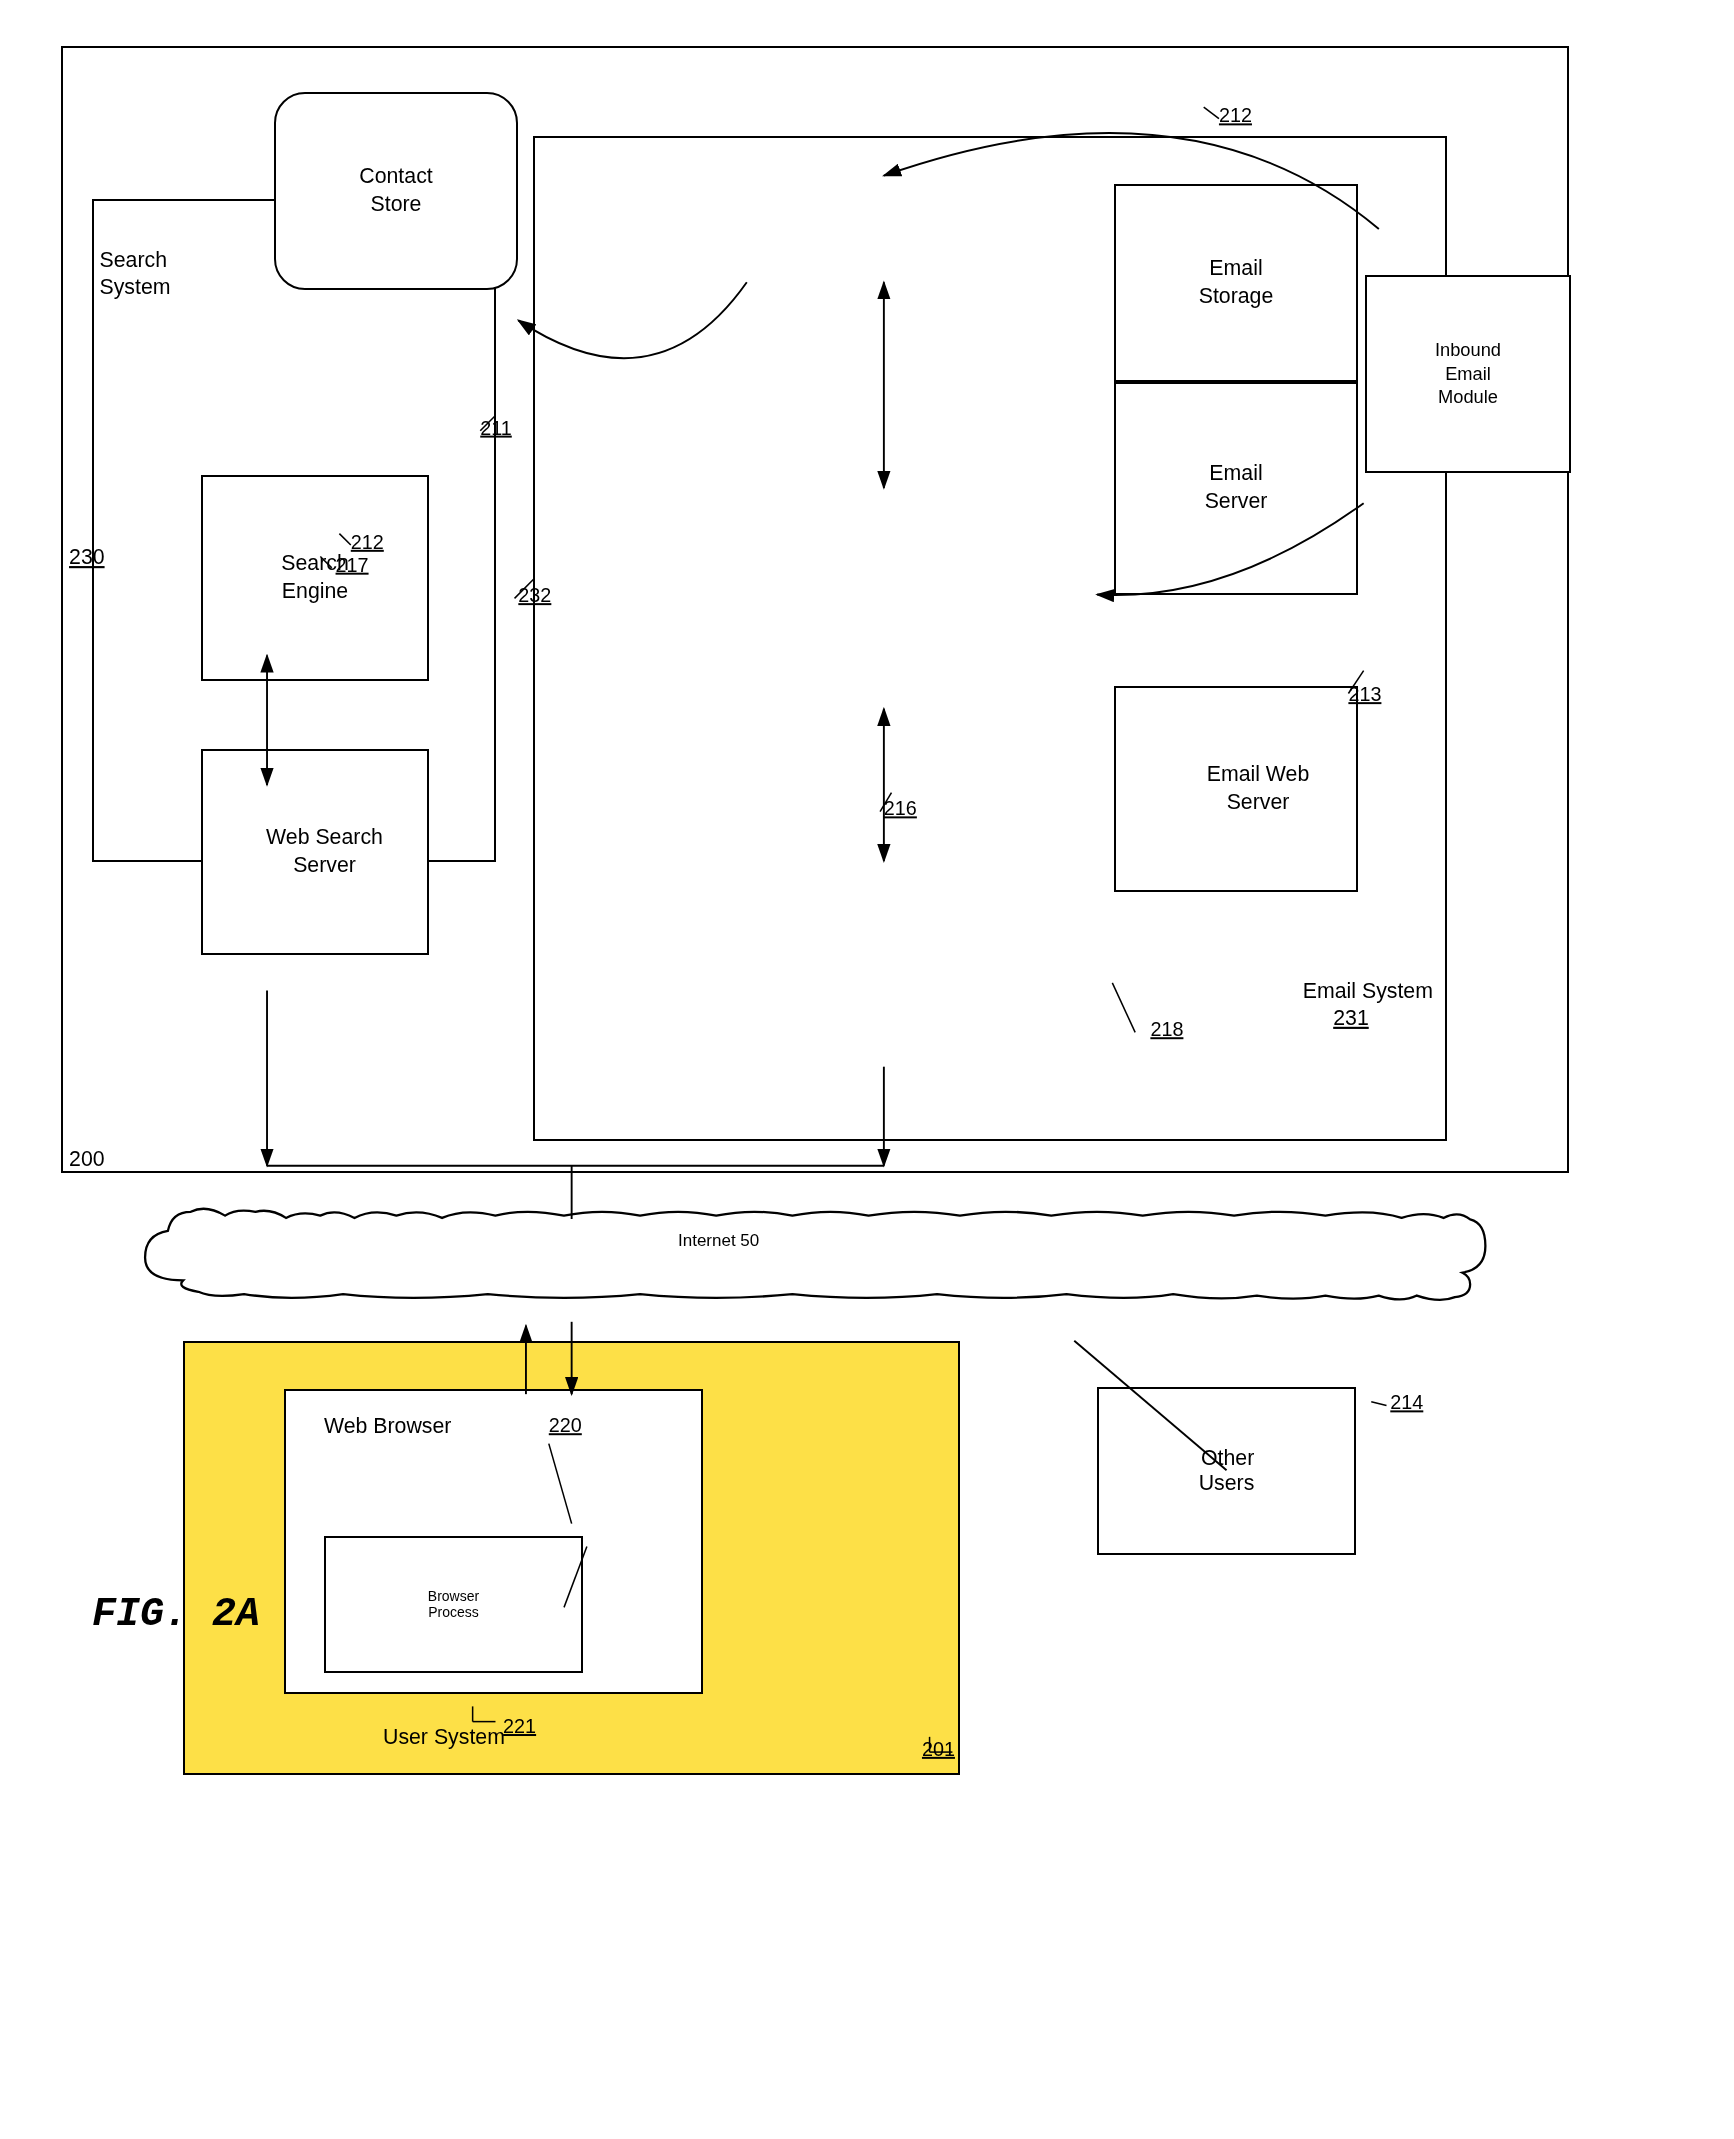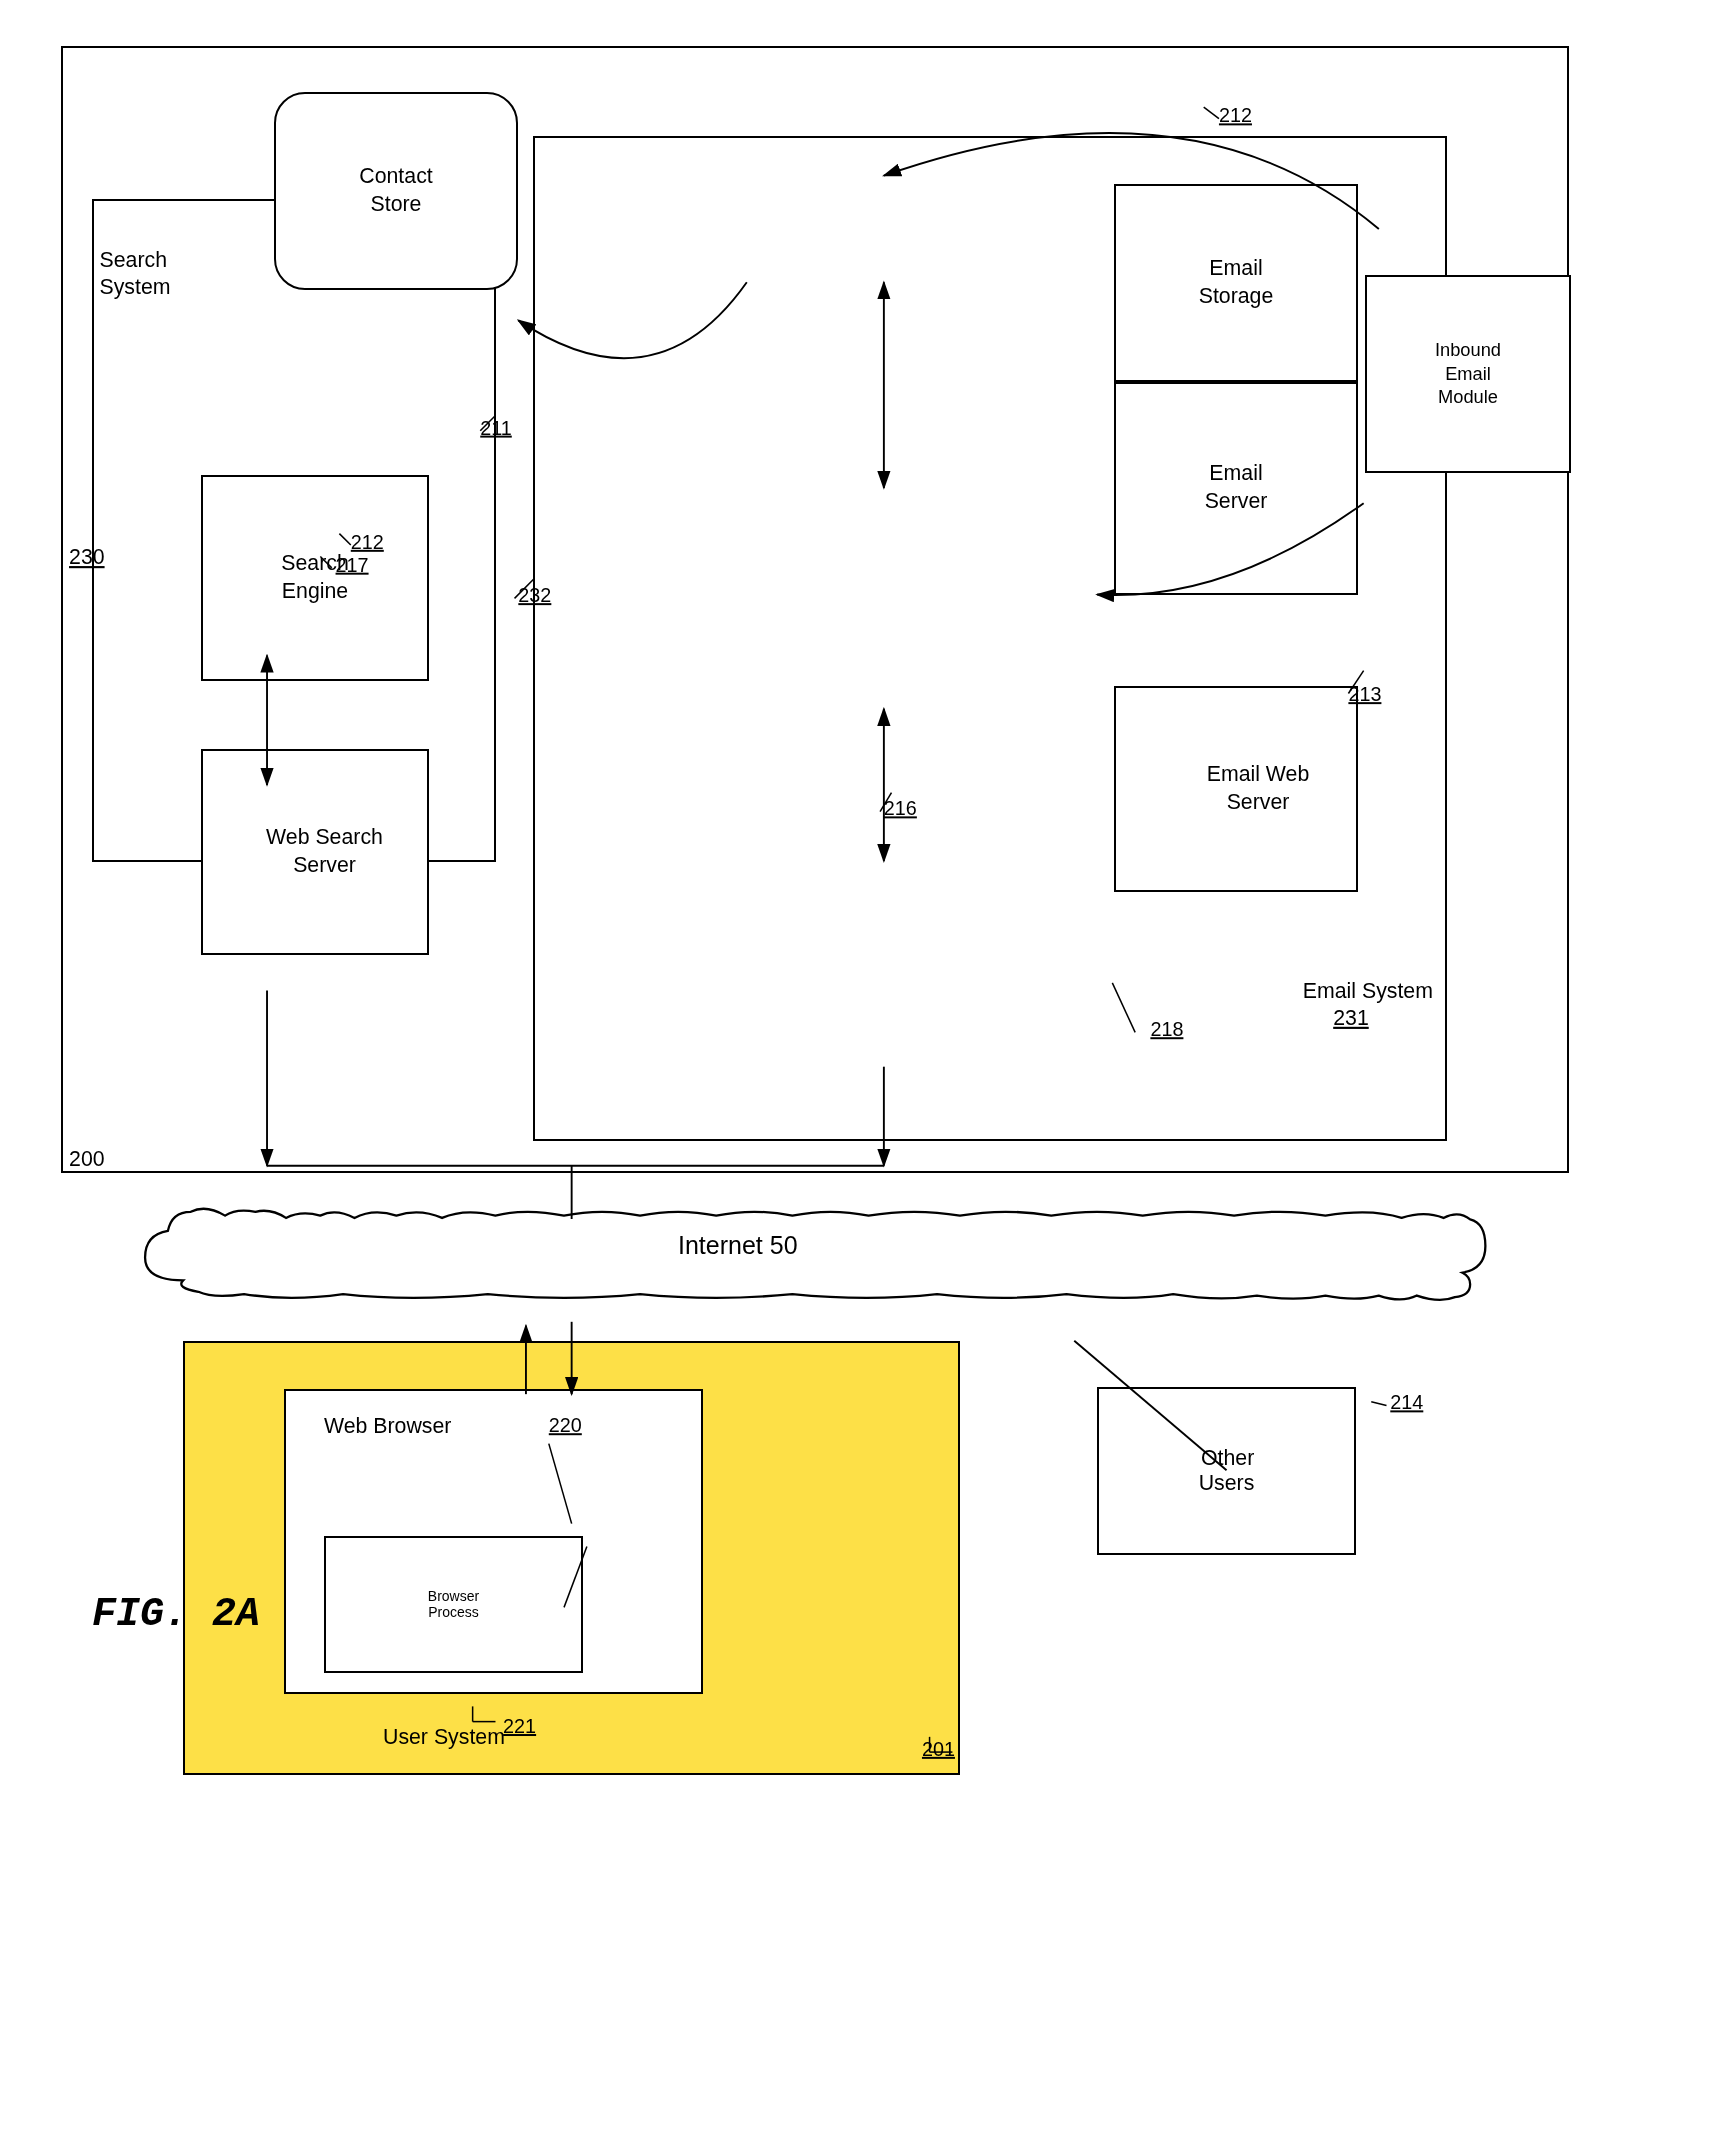--- a/index.html
+++ b/index.html
@@ -275,21 +275,21 @@
                  Q 1775,8 1790,20 Q 1810,25 1810,55 Q 1810,85 1780,90
                  Q 1790,95 1790,105 Q 1790,120 1770,122 Q 1750,130 1720,120
                  Q 1700,130 1670,120 Q 1640,128 1600,120 Q 1560,128 1510,120
                  Q 1460,128 1400,118 Q 1340,128 1260,118 Q 1180,128 1090,118
                  Q 1000,128 900,118 Q 800,128 700,118 Q 600,128 500,118
                  Q 400,128 310,118 Q 240,128 180,118 Q 140,124 120,115
                  Q 90,110 100,100 Z"></path>
       </g>
     </svg>
     
-    <div style="position:absolute; top:27px; left:571px; font-size:25px;">
+    <div style="position:absolute; top:27px; left:571px; font-size:17px;">
       <span>Internet 50</span>
     </div>
   </div>
 
   <div class="box-201">
 
     <div class="box-220">
       <div style="position:absolute; top:23px; left:38px; font-size:21.3px;">
         <span>Web Browser</span>
       </div>

